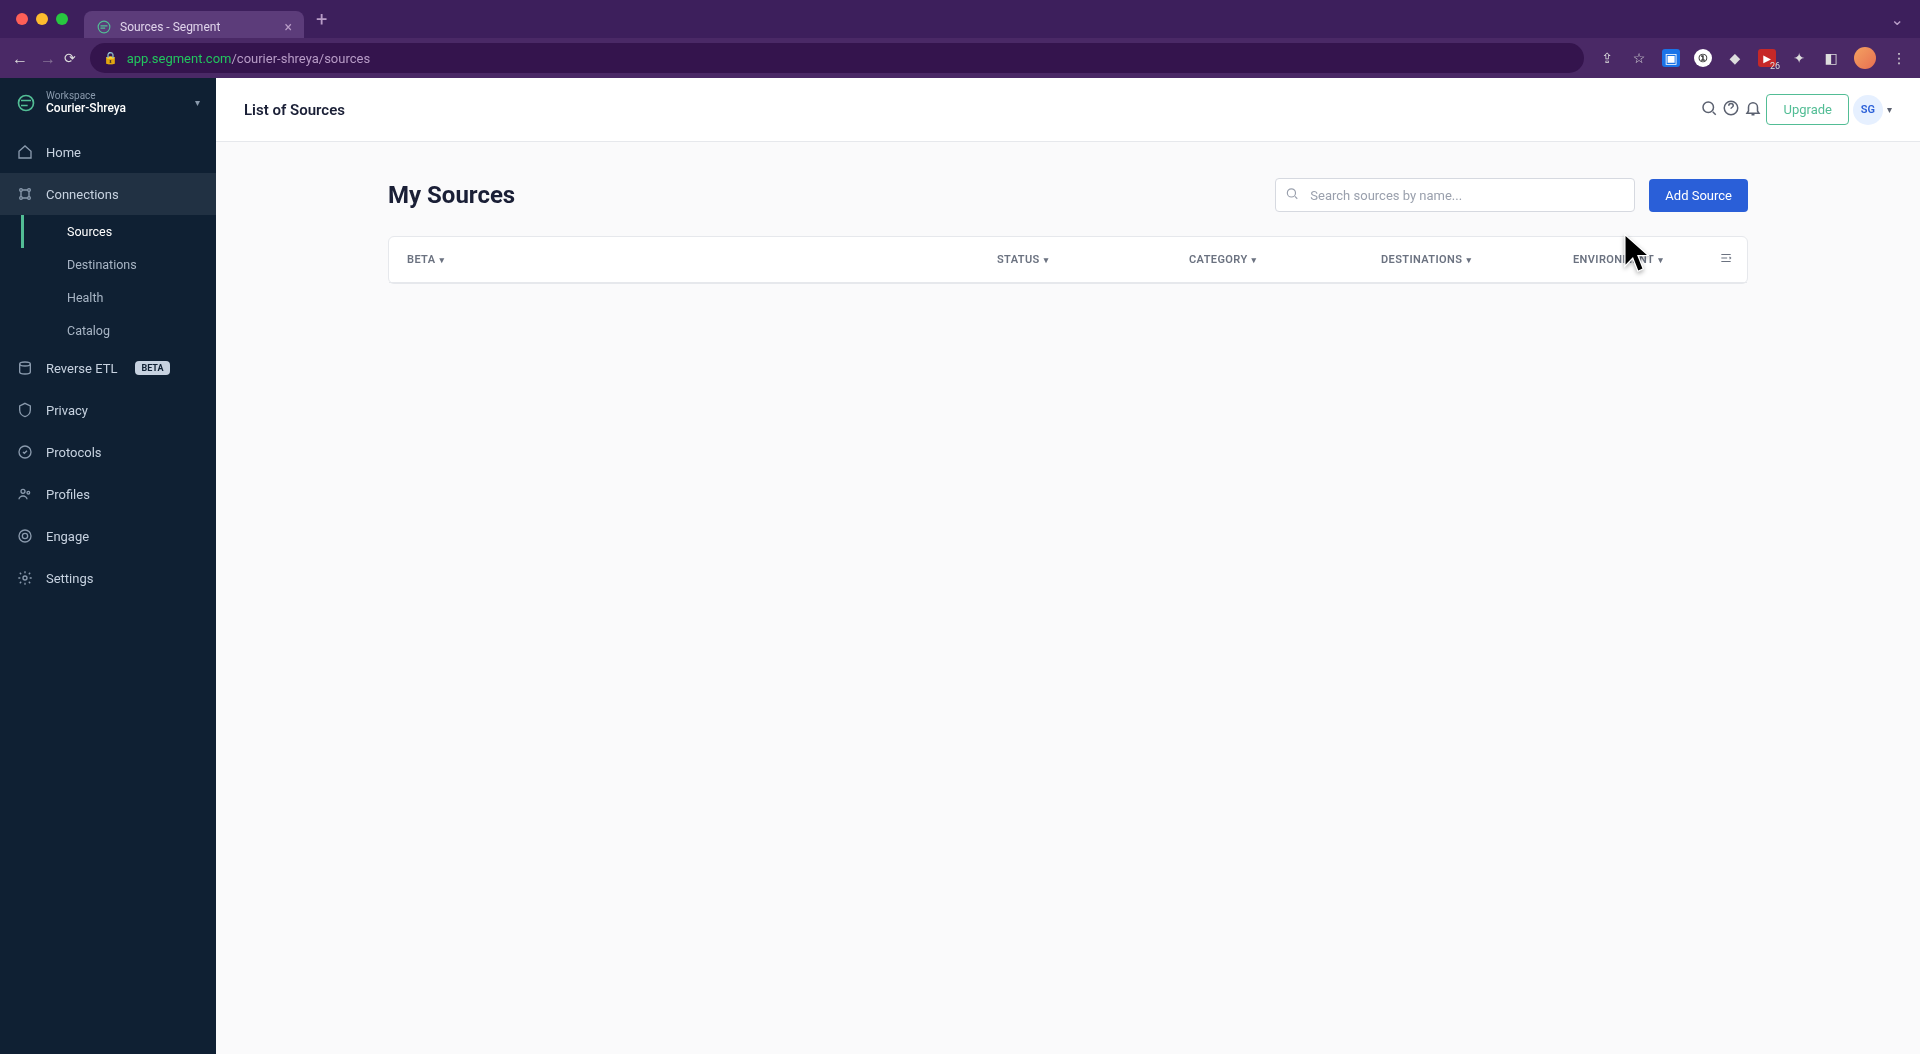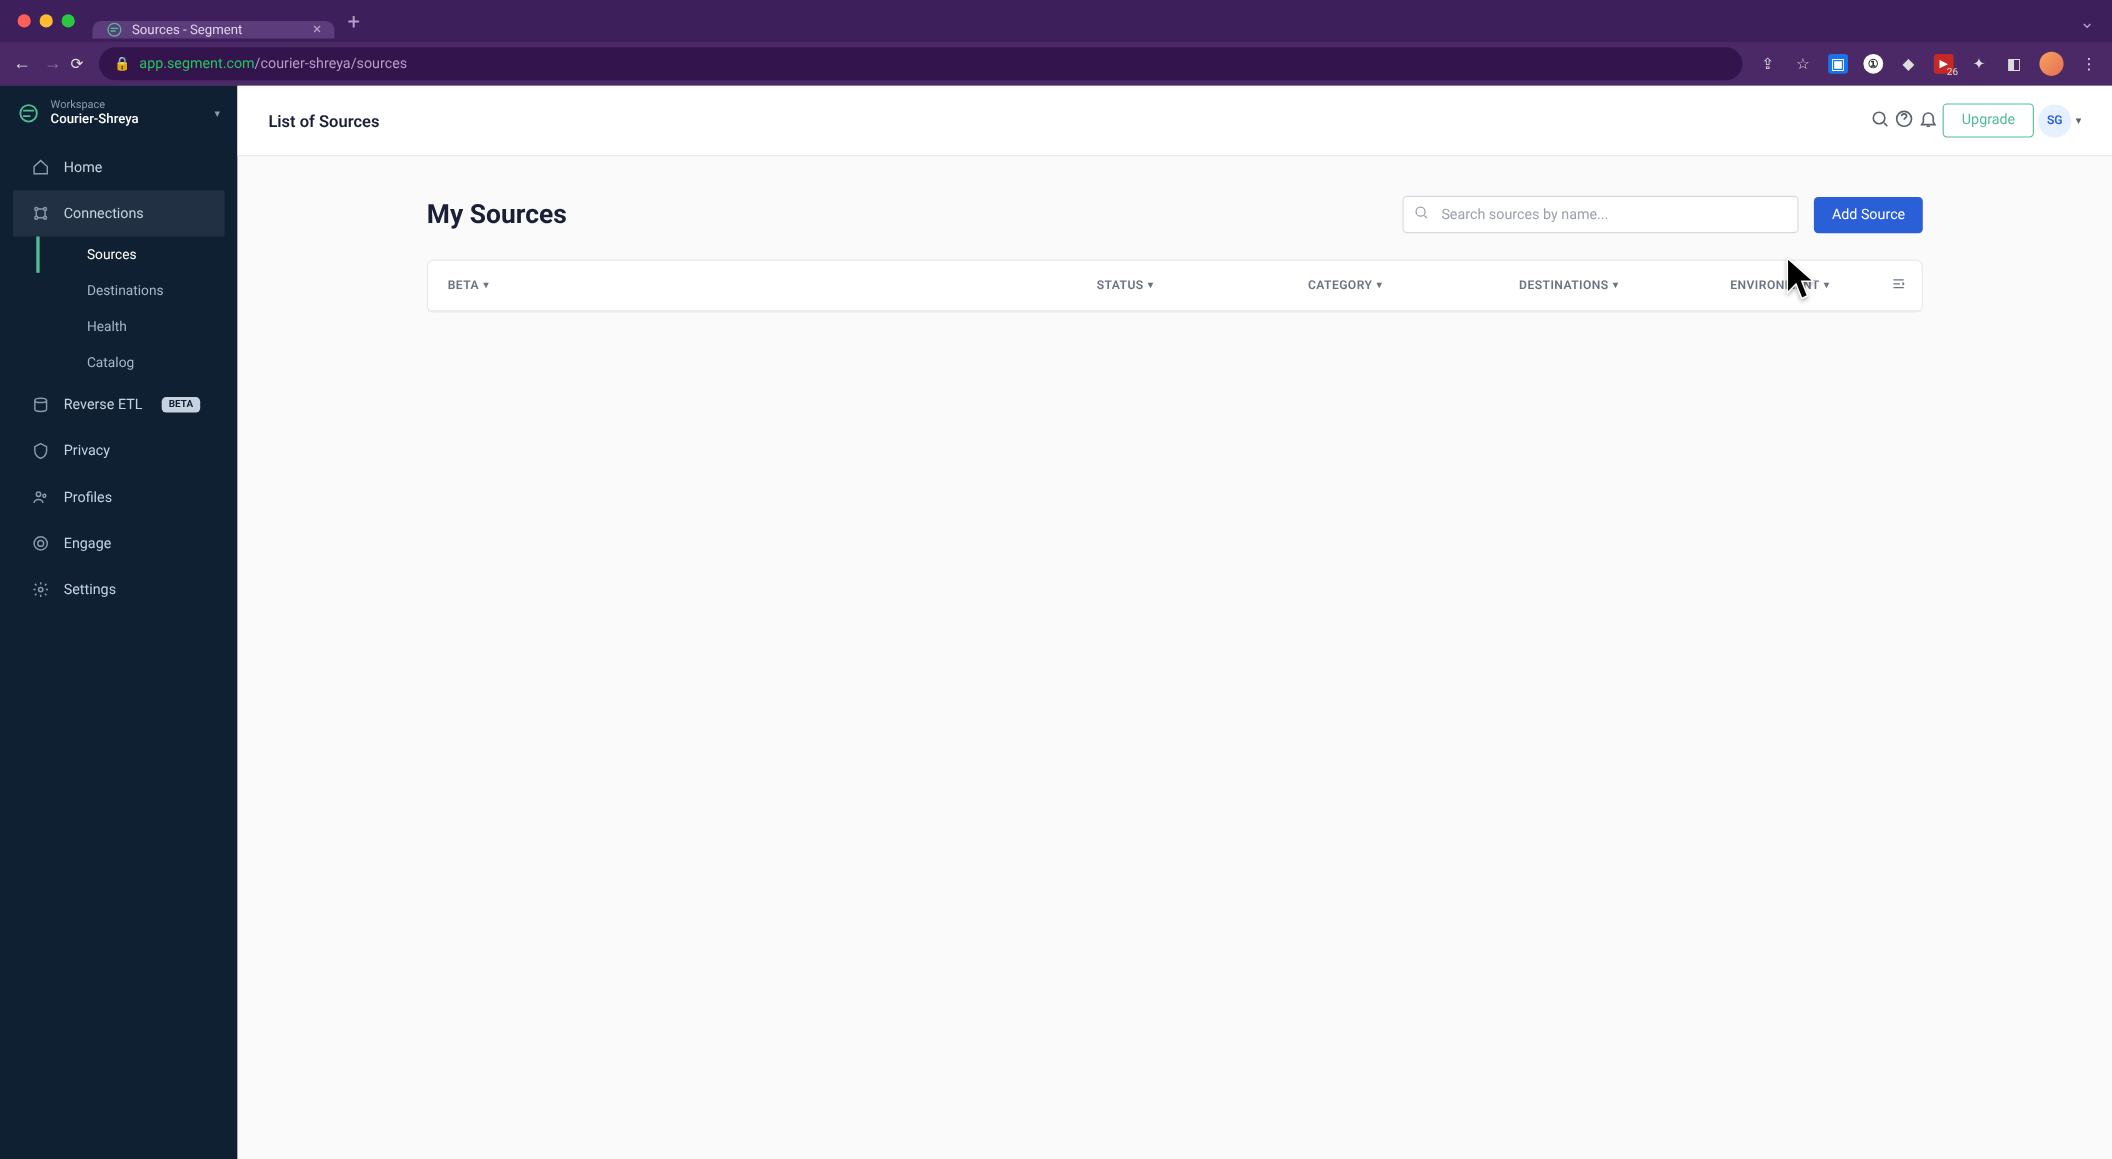--- a/index.html
+++ b/index.html
@@ -6,21 +6,21 @@
 body { width: 1920px; height: 1054px; overflow: hidden; background: #fff; }
 
 
 .browser-chrome { background: #3d1f5c; height: 78px; display: flex; flex-direction: column; }
 .tab-bar { height: 38px; display: flex; align-items: center; padding: 0 8px; gap: 4px; }
 .traffic-lights { display: flex; gap: 8px; margin-left: 8px; margin-right: 12px; }
 .traffic-light { width: 12px; height: 12px; border-radius: 50%; }
 .tl-close { background: #ff5f57; }
 .tl-min { background: #febc2e; }
 .tl-max { background: #28c840; }
-.browser-tab { background: #5c3c7a; border-radius: 8px 8px 0 0; height: 16px; display: flex; align-items: center; padding: 0 12px; gap: 8px; min-width: 220px; color: #e0d4eb; font-size: 12px; margin-top: 16px; }
+.browser-tab { background: #5c3c7a; border-radius: 8px 8px 0 0; height: 32px; display: flex; align-items: center; padding: 0 12px; gap: 8px; min-width: 220px; color: #e0d4eb; font-size: 12px; margin-top: 16px; }
 .tab-favicon { width: 16px; height: 16px; display: flex; align-items: center; justify-content: center; }
 .tab-close { margin-left: auto; cursor: pointer; color: #b89cc7; font-size: 14px; }
 .new-tab { color: #b89cc7; font-size: 20px; padding: 0 8px; cursor: pointer; }
 .tab-bar-right { margin-left: auto; color: #b89cc7; padding-right: 8px; }
 
 .address-bar { height: 40px; display: flex; align-items: center; padding: 0 12px; gap: 8px; background: #4a2966; }
 .nav-arrows { display: flex; gap: 12px; color: #ddd; }
 .nav-arrow { cursor: pointer; font-size: 16px; }
 .nav-arrow.disabled { opacity: 0.4; }
 .reload { color: #ddd; cursor: pointer; font-size: 14px; }
@@ -39,21 +39,21 @@
 
 .app { display: flex; height: calc(1054px - 78px); }
 .sidebar { width: 216px; background: #0f2033; color: #c7d2e0; display: flex; flex-direction: column; }
 .workspace-selector { padding: 12px 16px; display: flex; align-items: center; gap: 10px; cursor: pointer; }
 .ws-logo { width: 20px; height: 20px; display: flex; align-items: center; justify-content: center; color: #52bd95; }
 .ws-text { flex: 1; display: flex; flex-direction: column; }
 .ws-label { font-size: 10px; color: #8a9aad; }
 .ws-name { font-size: 12px; color: #fff; font-weight: 500; }
 .ws-chevron { color: #8a9aad; font-size: 10px; }
 
-.nav-list { display: flex; flex-direction: column; padding: 4px 12px; }
+.nav-list { display: flex; flex-direction: column; padding: 4px 0; }
 .nav-item { display: flex; align-items: center; gap: 12px; padding: 12px 16px; cursor: pointer; font-size: 13px; color: #c7d2e0; }
 .nav-item.active { background: rgba(255,255,255,0.08); }
 .nav-icon { width: 18px; height: 18px; display: flex; align-items: center; justify-content: center; color: #8a9aad; }
 .sub-nav { padding-left: 46px; margin-left: 21px; }
 .sub-nav .nav-item { padding: 9px 16px 9px 0; font-size: 12.5px; color: #a8b5c5; }
 .sub-nav .nav-item.active { color: #fff; background: transparent; position: relative; }
 .sub-nav .nav-item.active::before { content: ''; position: absolute; left: -46px; top: 0; bottom: 0; width: 3px; background: #52bd95; }
 .beta-badge { background: #c7d2e0; color: #0f2033; font-size: 9px; font-weight: 700; padding: 2px 6px; border-radius: 4px; margin-left: 6px; }
 
 
@@ -210,20 +210,29 @@
         <span>Reverse ETL</span>
         <span class="beta-badge">BETA</span>
       </div>
       <div class="nav-item">
         <span class="nav-icon">
             <svg width="16" height="16" viewBox="0 0 24 24" fill="none" stroke="currentColor" stroke-width="2">
               <path d="M12 2 L20 6 V12 C20 17 16 21 12 22 C8 21 4 17 4 12 V6 Z"></path>
             </svg>
           </span>
         <span>Privacy</span>
+      </div>
+      <div class="nav-item">
+        <span class="nav-icon">
+            <svg width="16" height="16" viewBox="0 0 24 24" fill="none" stroke="currentColor" stroke-width="2">
+              <circle cx="12" cy="12" r="9"></circle>
+              <path d="M9 12l2 2 4-4"></path>
+            </svg>
+          </span>
+        <span>Protocols</span>
       </div>
       <div class="nav-item">
         <span class="nav-icon">
             <svg width="16" height="16" viewBox="0 0 24 24" fill="none" stroke="currentColor" stroke-width="2">
               <circle cx="9" cy="8" r="3"></circle>
               <circle cx="17" cy="10" r="2"></circle>
               <path d="M3 20c0-3 3-5 6-5s6 2 6 5"></path>
             </svg>
           </span>
         <span>Profiles</span>

